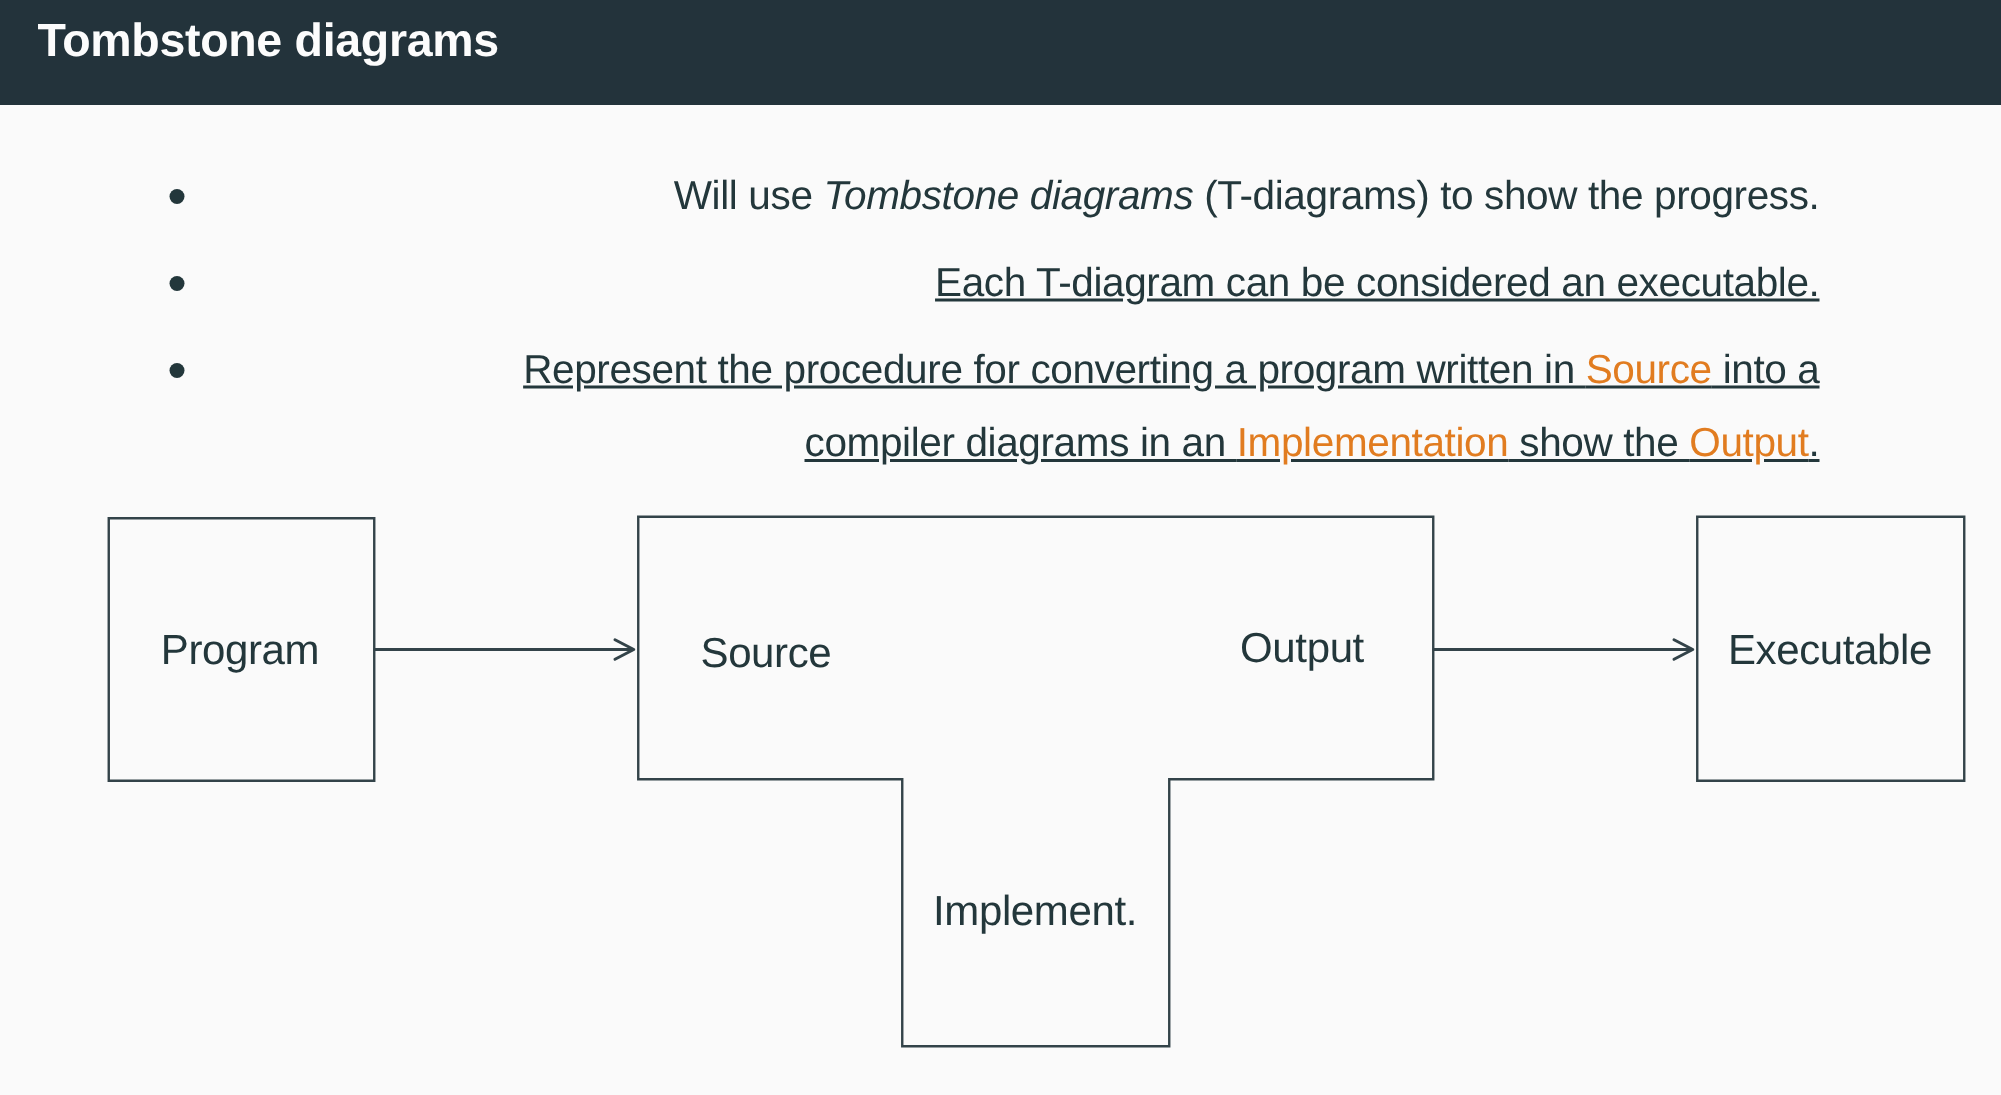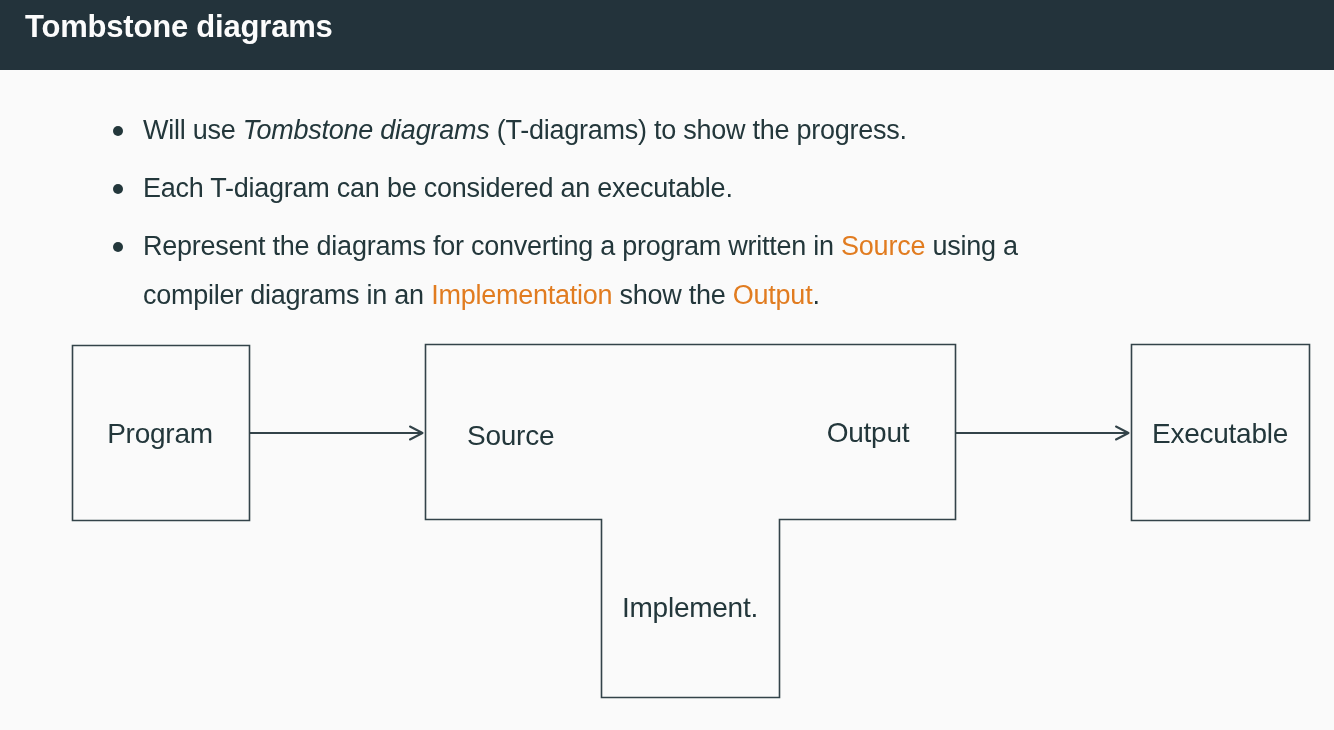--- a/index.html
+++ b/index.html
@@ -43,22 +43,23 @@
     width:1102px;
     list-style:none;
     color:var(--text);
     font-size:27px;
     letter-spacing:-0.25px;
   }
   .bullets li{
     position:relative;
     padding-left:32px;
     line-height:49px;
+    text-align:right;
   }
-  .bullets li + li{margin-top:9px;}
+  .bullets li + li{margin-top:9px;text-decoration:underline;}
   .dot{
     position:absolute;
     left:2px;top:20px;
     width:10px;height:10px;
     border-radius:50%;
     background:var(--text);
   }
   .italic{font-style:italic;}
   .accent{color:var(--accent);}
   
@@ -99,21 +100,21 @@
     <li>
       <span class="dot"></span>
       <span>Will use </span><span class="italic">Tombstone diagrams</span><span> (T-diagrams) to show the progress.</span>
     </li>
     <li>
       <span class="dot"></span>
       <span>Each T-diagram can be considered an executable.</span>
     </li>
     <li>
       <span class="dot"></span>
-      <span>Represent the diagrams for converting a program written in </span><span class="accent">Source</span><span> using a</span><br>
+      <span>Represent the procedure for converting a program written in </span><span class="accent">Source</span><span> into a</span><br>
       <span>compiler diagrams in an </span><span class="accent">Implementation</span><span> show the </span><span class="accent">Output</span><span>.</span>
     </li>
   </ul>
 
   <svg class="diagram" viewBox="0 0 1334 730" xmlns="http://www.w3.org/2000/svg">
 
     <path d="M72.5 345.5 H249.5 V520.5 H72.5 Z"></path>
 
     <path d="M425.5 344.5 H955.5 V519.5 H779.5 V697.5 H601.5 V519.5 H425.5 Z"></path>
 

